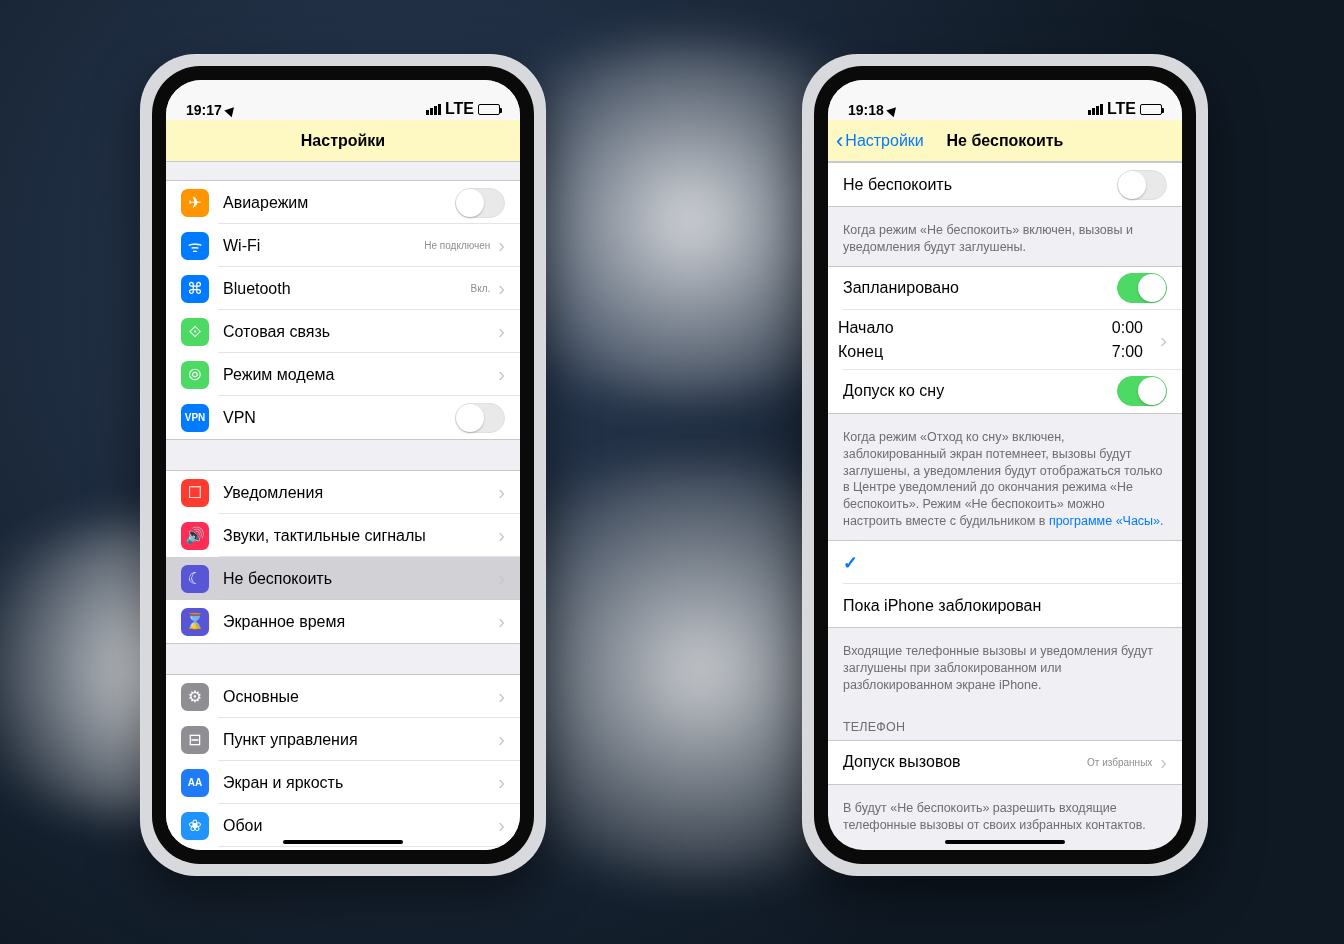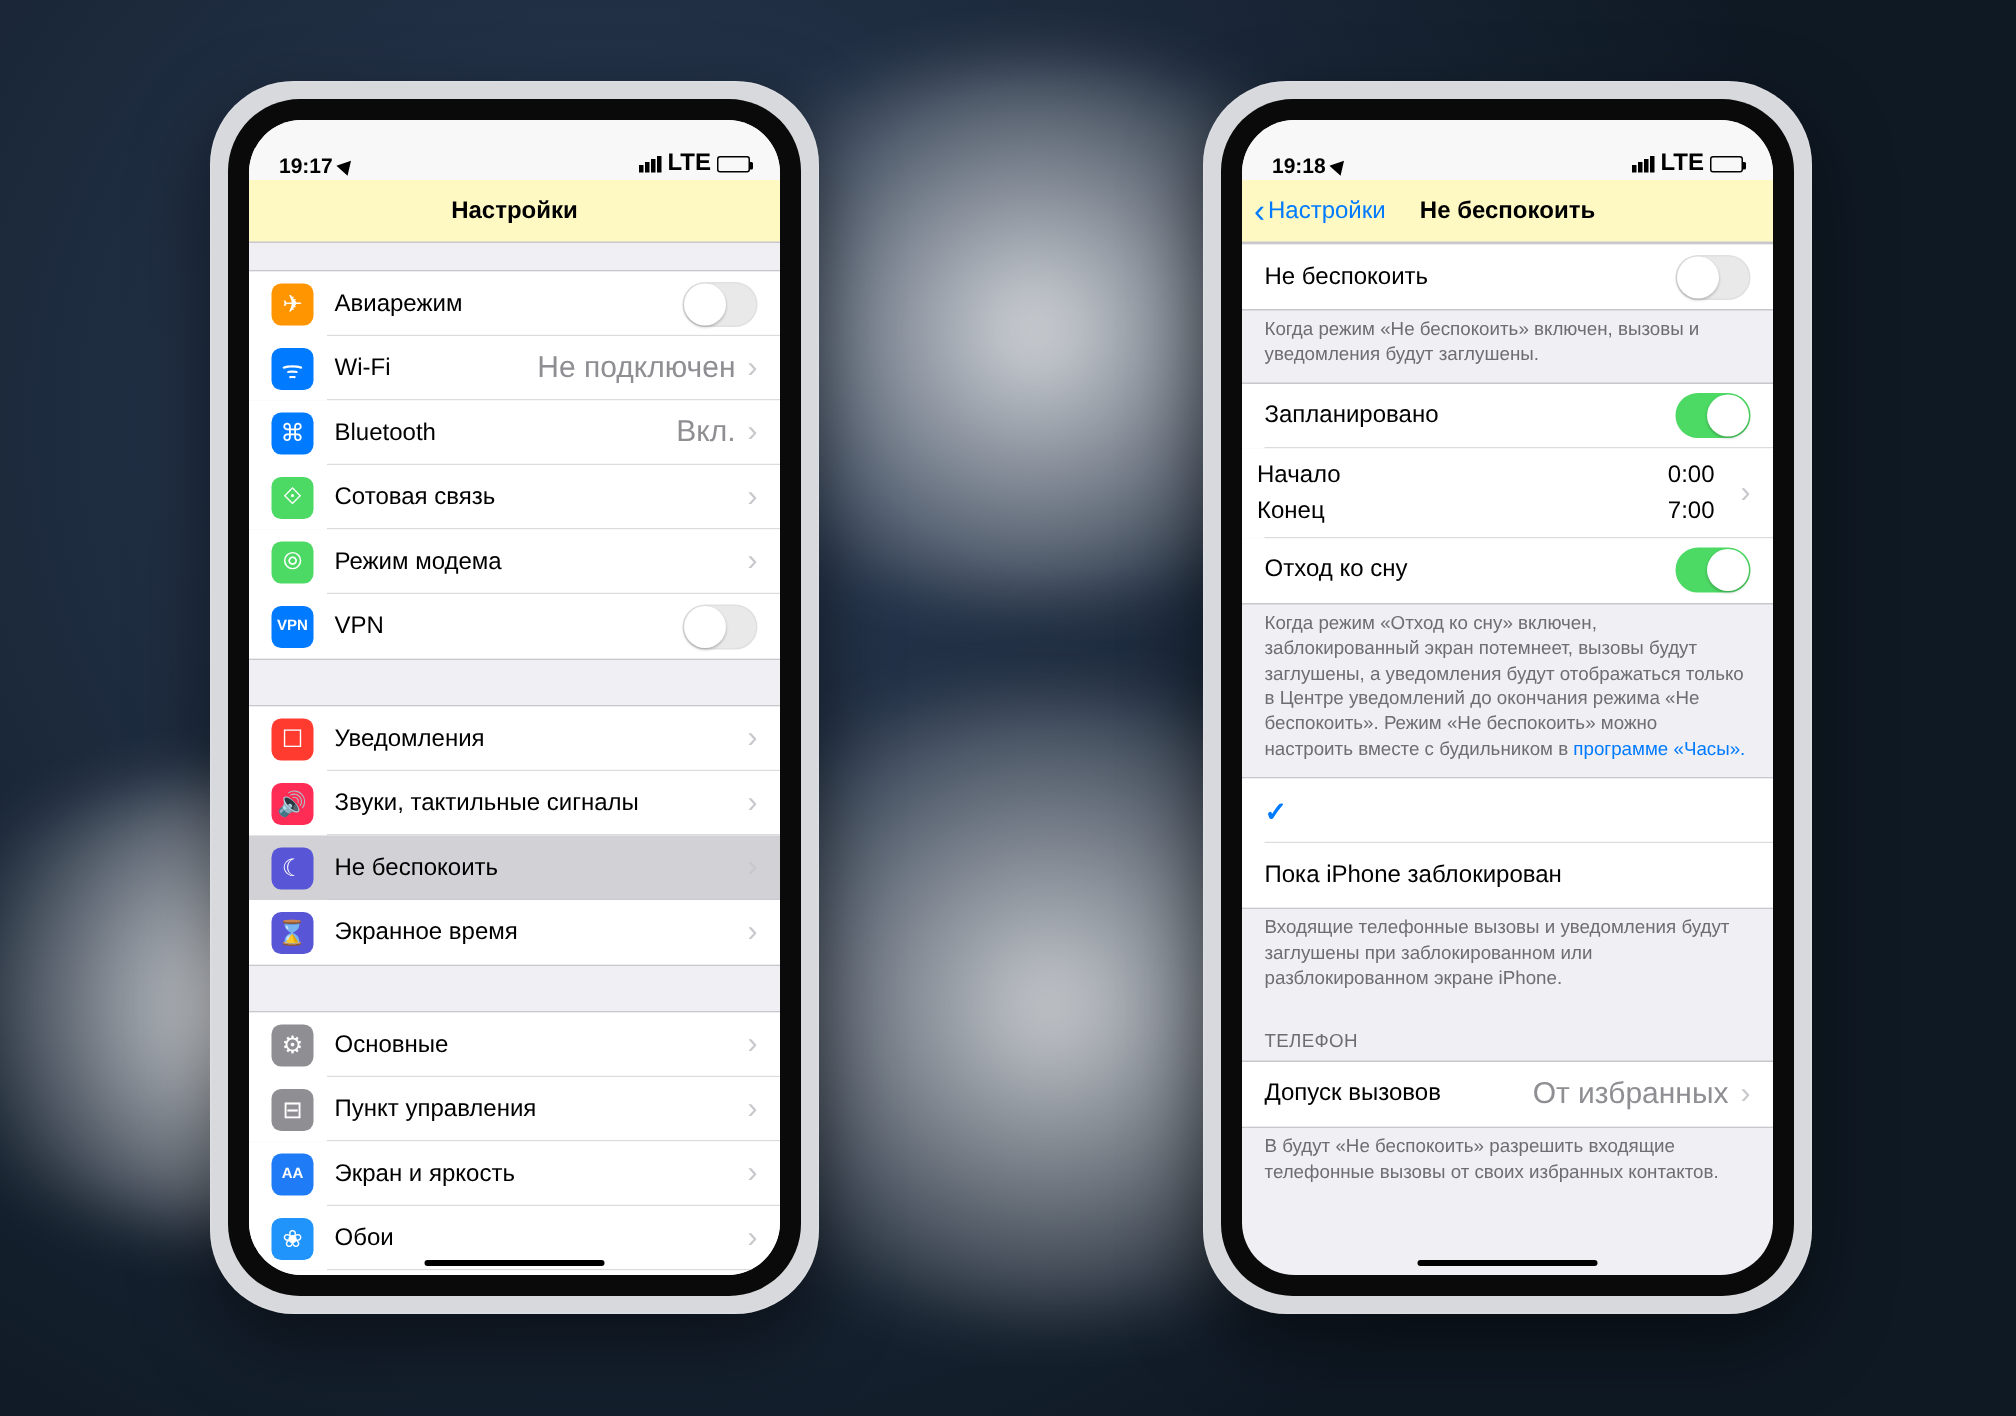--- a/index.html
+++ b/index.html
@@ -62,39 +62,39 @@
   
   .nav { background:#fef9c3; border-bottom:1px solid #c8c7cc; height:42px; display:flex; align-items:center; justify-content:center; position:relative;}
   .nav .title { font-size:16px; font-weight:600;}
   .nav .back { position:absolute; left:8px; color:#007aff; font-size:16px; display:flex; align-items:center; gap:2px;}
   .nav .back .chev { font-size:22px; line-height:1; }
 
   .content { overflow-y:hidden; height: calc(100% - 82px); }
 
   .group-gap { height: 30px; }
   .group-gap.small { height: 18px; }
-  .footnote { color:#6d6d72; font-size:12.5px; line-height:1.35; padding: 4px 15px 10px; }
+  .footnote { color:#6d6d72; font-size:12.5px; line-height:1.35; padding: 15px 15px 10px; }
   .section-header { color:#6d6d72; font-size:12.5px; padding: 16px 15px 6px; letter-spacing:.2px;}
 
   .row {
     background:#fff; min-height:43px;
     display:flex; align-items:center;
     padding: 0 15px 0 15px;
     position:relative;
   }
   .row.selected { background:#d1d1d6; }
   .row .sep { position:absolute; left:52px; right:0; bottom:0; height:1px; background:#c8c7cc; transform:scaleY(.5);}
   .row .sep.full { left:15px; }
   .row .icon {
     width:28px; height:28px; border-radius:6.5px; margin-right:14px;
     display:flex; align-items:center; justify-content:center;
     color:#fff; font-size:16px; flex-shrink:0;
   }
   .row .label { flex:1; font-size:16px; }
-  .row .detail { color:#8e8e93; font-size:20px; margin-right:8px; text-align:right;}
+  .row .detail { color:#8e8e93; font-size:10px; margin-right:8px; text-align:right;}
   .row .chev { color:#c7c7cc; font-size:20px; font-weight:300;}
   .row .check { color:#007aff; font-size:18px; font-weight:700;}
   .borders { border-top:1px solid #c8c7cc; border-bottom:1px solid #c8c7cc;}
 
   
   .toggle { width:50px; height:30px; border-radius:15px; background:#e9e9ea; position:relative; border:1px solid #e0e0e2; flex-shrink:0;}
   .toggle .knob { width:28px; height:28px; border-radius:50%; background:#fff; position:absolute; top:0; left:0; box-shadow:0 1px 2px rgba(0,0,0,.25);}
   .toggle.on { background:#4cd964; border-color:#4cd964;}
   .toggle.on .knob { left:20px; }
 
@@ -299,21 +299,21 @@
                 <span class="val" style="margin-right:24px">0:00</span>
               </div>
           <div class="line">
                 <span>Конец</span>
                 <span class="val" style="margin-right:24px">7:00</span>
               </div>
           <span class="chev">›</span>
           <span class="sep full" style="position:absolute;left:15px;right:0;bottom:0;height:1px;background:#c8c7cc;transform:scaleY(.5)"></span>
         </div>
         <div class="row">
-          <span class="label">Отход ко сну</span>
+          <span class="label">Допуск ко сну</span>
           <span class="toggle on" id="tg-bed">
                 <span class="knob"></span>
               </span>
         </div>
       </div>
       <div class="footnote">
         <span>Когда режим «Отход ко сну» включен, заблокированный экран потемнеет, вызовы будут заглушены, а уведомления будут отображаться только в Центре уведомлений до окончания режима «Не беспокоить». Режим «Не беспокоить» можно настроить вместе с будильником в </span><a class="link">программе «Часы».</a>
       </div>
 
       <div class="borders">

